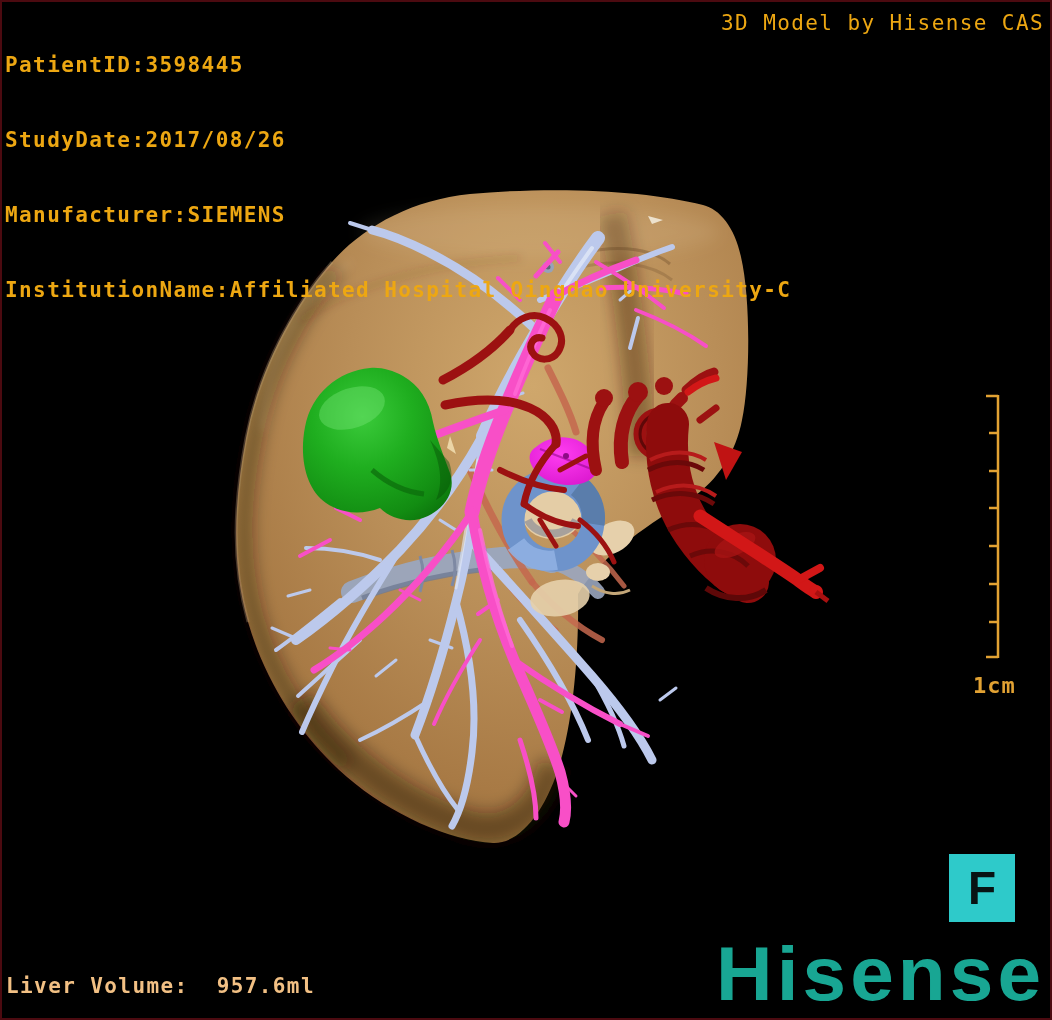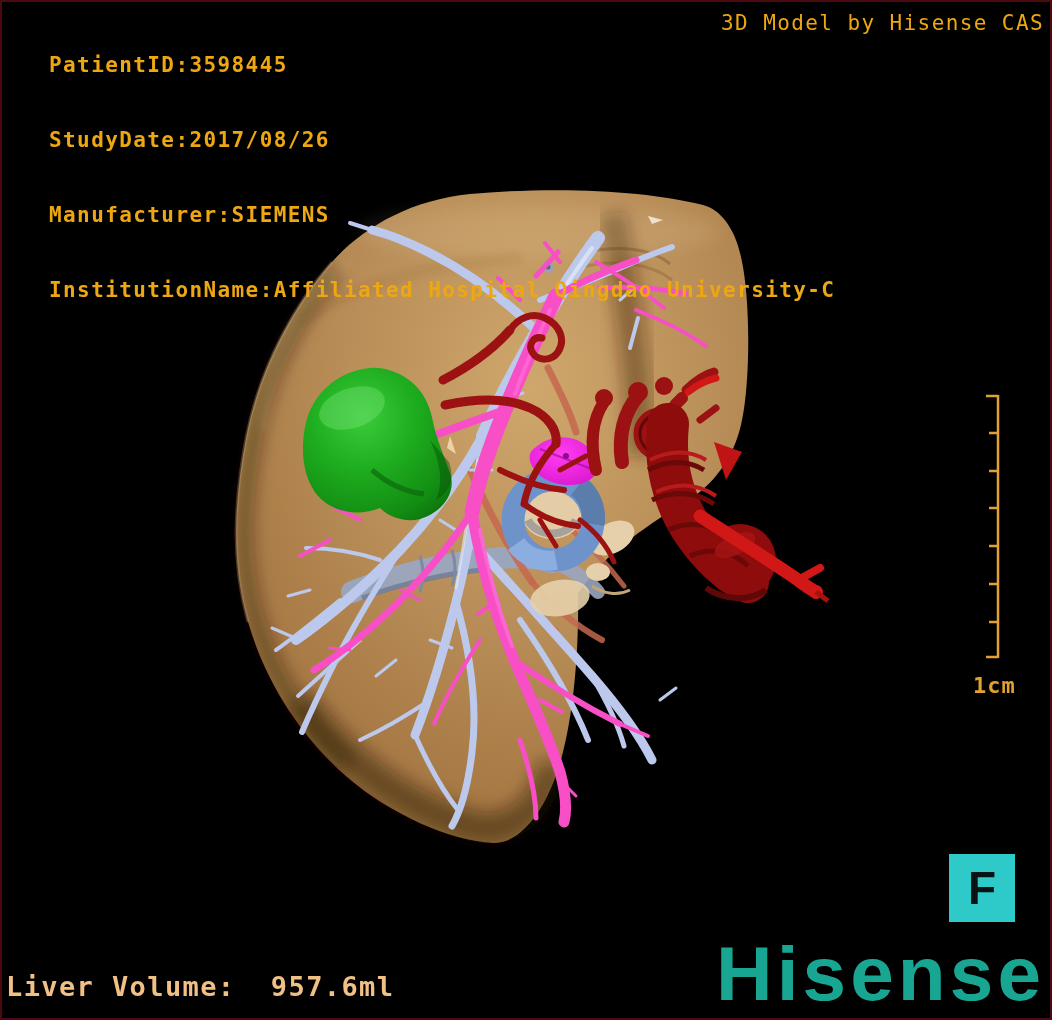--- a/index.html
+++ b/index.html
@@ -13,33 +13,32 @@
   }
   .viewport{position:absolute;inset:0;z-index:1;cursor:grab;}
   .viewport svg{display:block;}
 
   
   .info-block{
     position:absolute;left:5px;top:3px;z-index:20;
     color:var(--overlay-gold,#eda712);
     font-size:21px;font-weight:bold;letter-spacing:1.4px;line-height:25px;
     white-space:pre;
-    margin-left:44px;
   }
   .credit{
     position:absolute;right:8px;top:3px;z-index:20;
     color:var(--overlay-gold,#eda712);
     font-size:21px;font-weight:normal;letter-spacing:1.4px;line-height:25px;
     white-space:pre;
     margin-top:8px;
   }
   .volume{
     position:absolute;left:6px;top:974px;z-index:20;
     color:var(--footer-peach,#f2c084);
-    font-size:27px;font-weight:bold;letter-spacing:1.4px;line-height:25px;
+    font-size:21px;font-weight:bold;letter-spacing:1.4px;line-height:25px;
     white-space:pre;
   }
 
   
   .scalebar{position:absolute;left:960px;top:385px;width:80px;height:315px;z-index:20;}
   .scalebar svg{display:block;}
   .scale-label{
     margin-top:8px;padding-left:13px;
     color:var(--scale-gold,#e2a233);
     font-size:22px;font-weight:bold;letter-spacing:1px;

